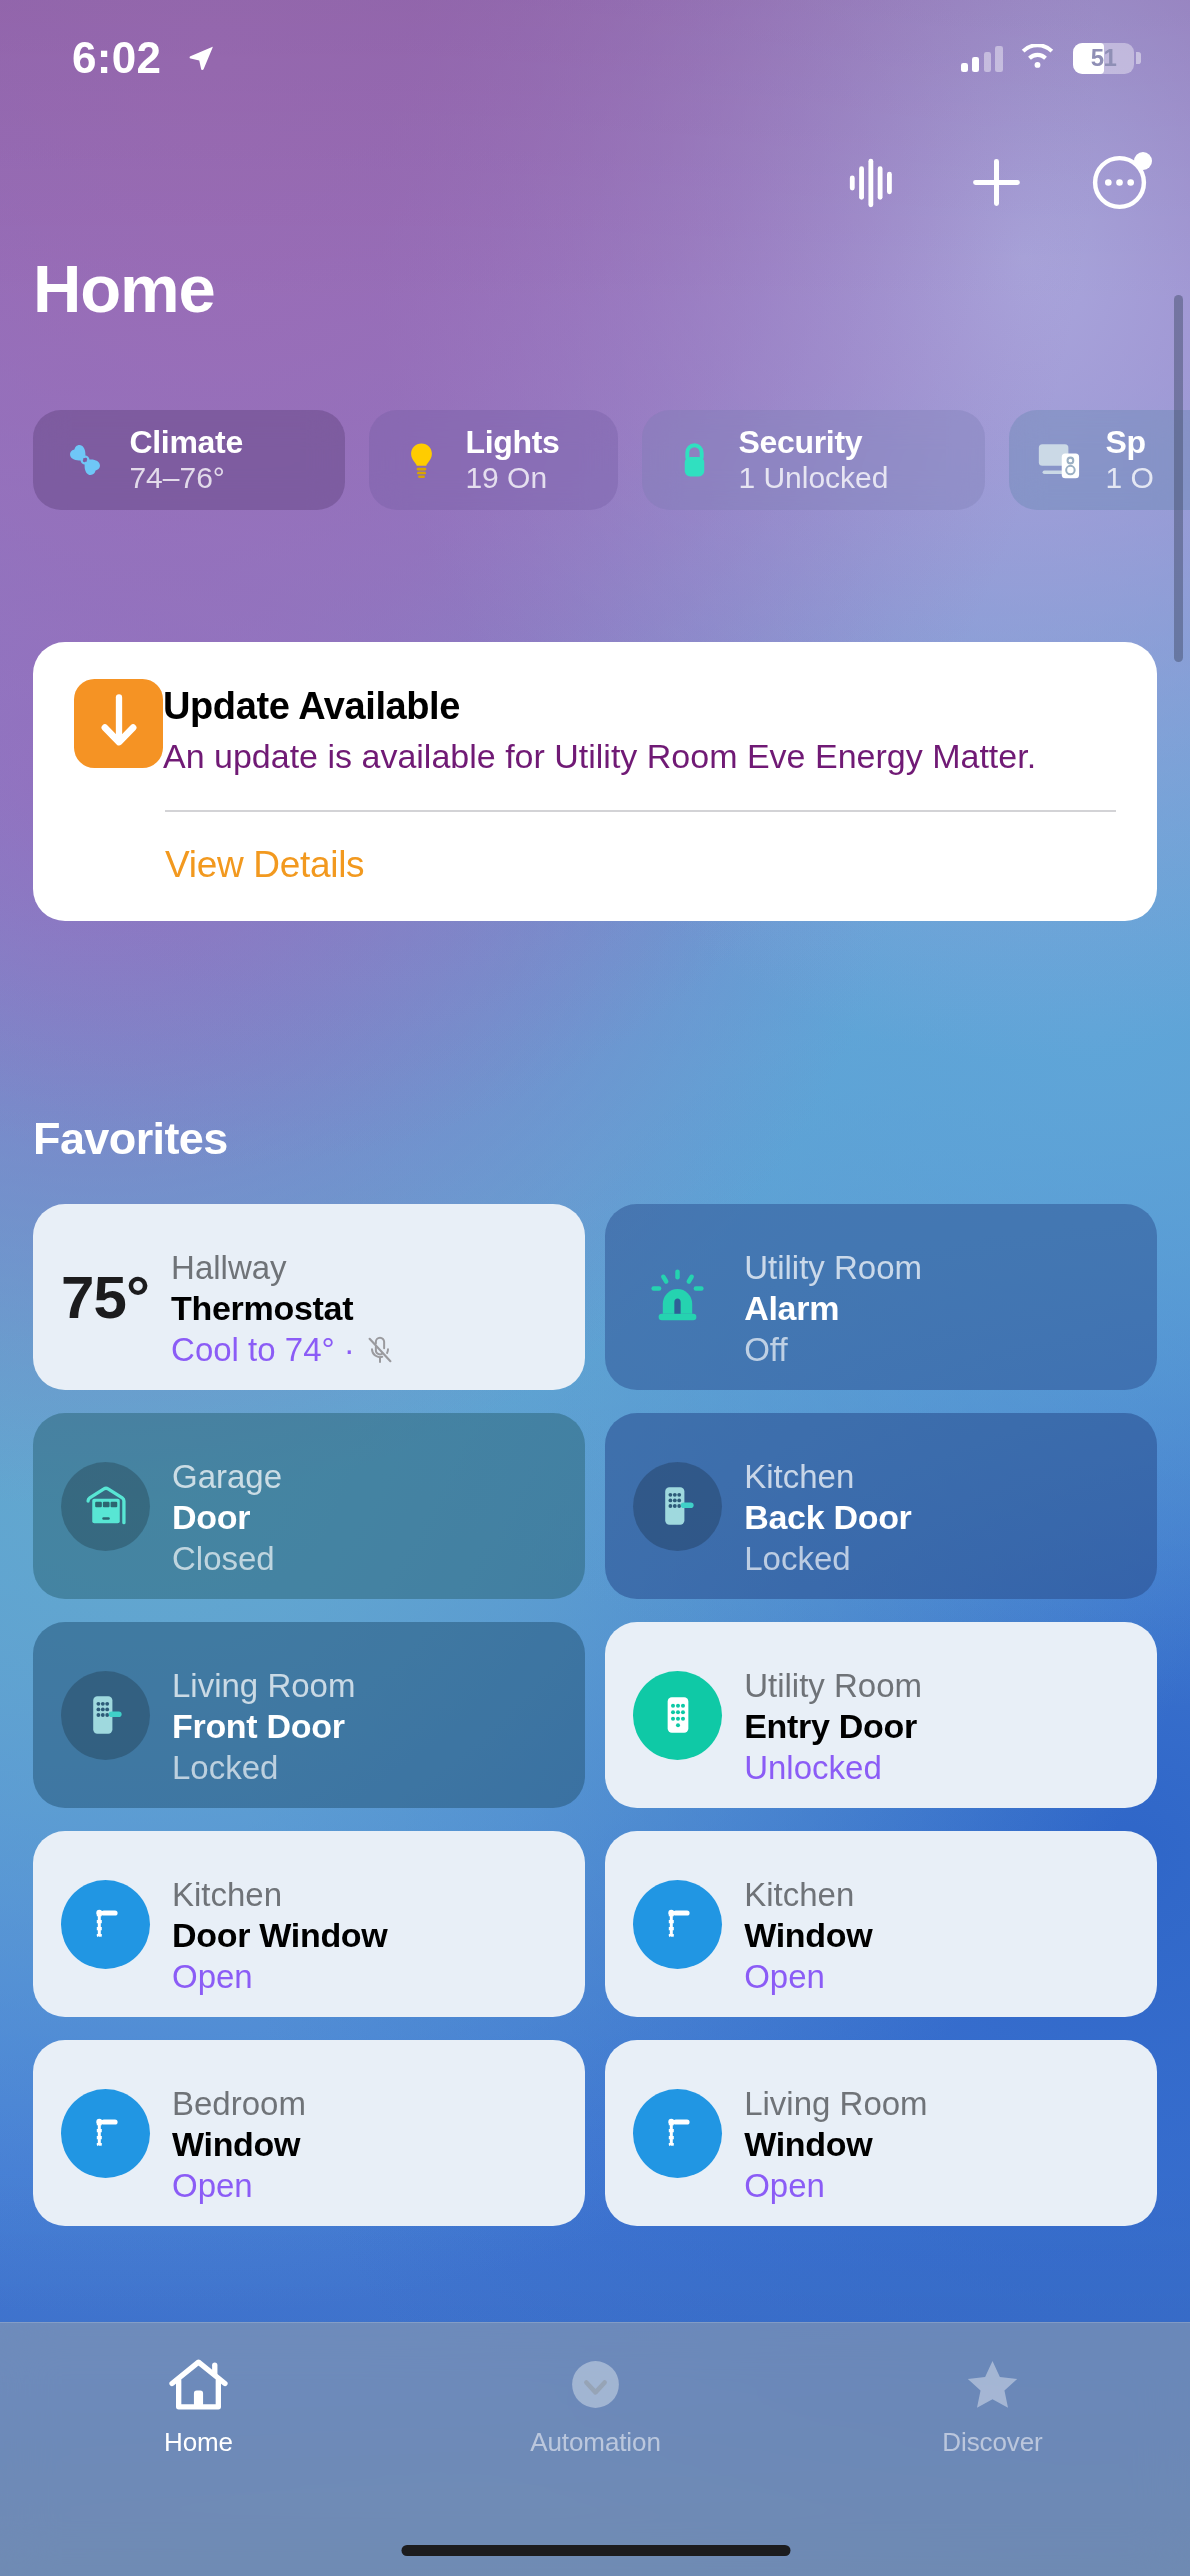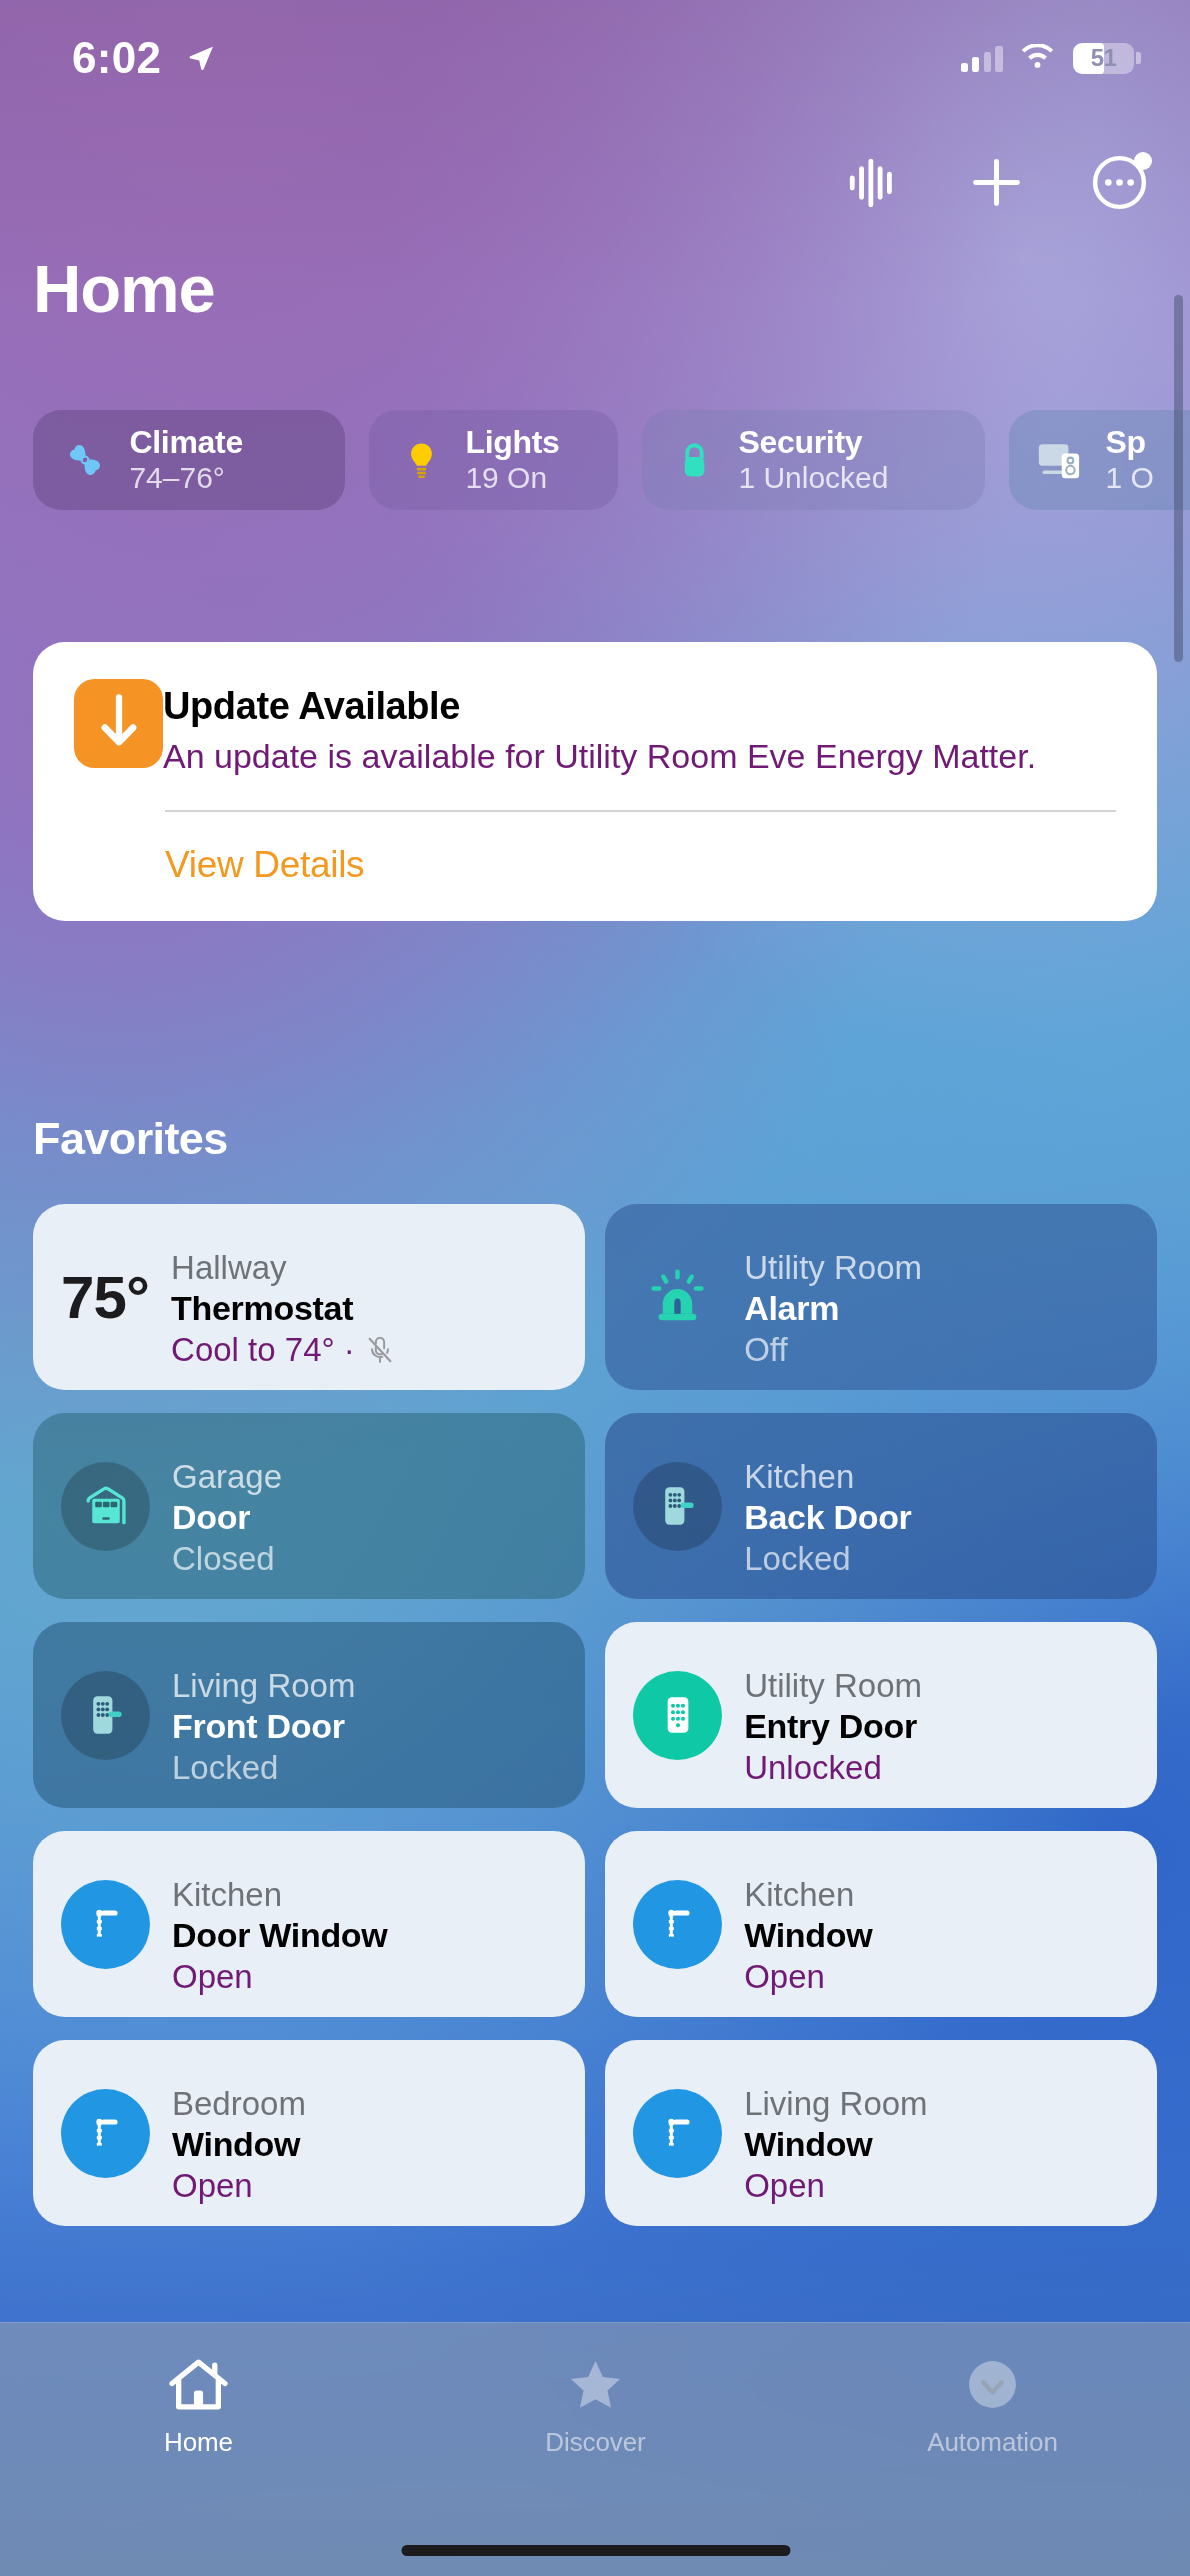--- a/index.html
+++ b/index.html
@@ -149,21 +149,21 @@
   }
   .tile .ticon { width:89px; height:89px; flex:0 0 auto; display:flex; align-items:center; justify-content:center; border-radius:50%; }
   .tile .tbody { display:flex; flex-direction:column; justify-content:center; min-width:0; }
   .tile .troom { font-size:33px; font-weight:400; line-height:1.22; white-space:nowrap;margin-top:24px; }
   .tile .tname { font-size:34px; font-weight:700; line-height:1.22; letter-spacing:-0.3px; white-space:nowrap; }
   .tile .tstate { font-size:33px; font-weight:400; line-height:1.22; white-space:nowrap; display:flex; align-items:center; gap:9.3px; }
   
   .tile.light { background:#e8eff7; }
   .tile.light .troom { color:#6f7378; }
   .tile.light .tname { color:#000; }
-  .tile.light .tstate { color:#701a75; }
+  .tile.light .tstate { color:#8b5cf6; }
   
   .tile.dark .troom { color:rgba(255,255,255,.72); }
   .tile.dark .tname { color:#fff; }
   .tile.dark .tstate { color:rgba(255,255,255,.66); }
   .tile.d-alarm { background:rgba(48,86,150,.55); }
   .tile.d-garage{ background:rgba(46,104,124,.55); }
   .tile.d-back  { background:rgba(44,82,146,.60); }
   .tile.d-front { background:rgba(42,92,128,.58); }
   .ic-circle-dark { background:rgba(0,0,0,.20); }
   .tile .temp { font-size:60px; font-weight:700; color:#1c1c1e; letter-spacing:-0.9px; flex:0 0 auto; }
@@ -542,32 +542,32 @@
           <path d="M2.6 11.6 13 3.2l10.4 8.4" fill="none" stroke="#fff" stroke-width="2.1" stroke-linecap="round" stroke-linejoin="round"></path>
           <path d="M5.2 10.4v10.4h15.6V10.4" fill="none" stroke="#fff" stroke-width="2.1" stroke-linecap="round" stroke-linejoin="round"></path>
           <rect x="11.2" y="14.4" width="3.6" height="6.4" rx="1.1" fill="#fff"></rect>
           <path d="M19.4 4.4v3.4" stroke="#fff" stroke-width="2.1" stroke-linecap="round"></path>
         </svg>
       </span>
       <span class="tlabel">Home</span>
     </div>
     <div class="tab inactive">
       <span class="tabicon">
-        <svg width="63" height="61" viewBox="0 0 24 24">
-          <path d="M12 2.8 14.9 9l6.8.8-5 4.6 1.4 6.7L12 17.8l-6.1 3.3 1.4-6.7-5-4.6L9.1 9z" fill="rgba(235,240,246,0.45)"></path>
-        </svg>
-      </span>
-      <span class="tlabel">Discover</span>
-    </div>
-    <div class="tab inactive">
-      <span class="tabicon">
         <svg width="61" height="61" viewBox="0 0 24 24">
           <circle cx="12" cy="12" r="9.2" fill="rgba(235,240,246,0.42)"></circle>
           <path d="M8.4 11.2 12 15.1l3.6-3.9" fill="none" stroke="rgba(150,162,178,0.9)" stroke-width="1.8" stroke-linecap="round" stroke-linejoin="round"></path>
         </svg>
       </span>
       <span class="tlabel">Automation</span>
     </div>
+    <div class="tab inactive">
+      <span class="tabicon">
+        <svg width="63" height="61" viewBox="0 0 24 24">
+          <path d="M12 2.8 14.9 9l6.8.8-5 4.6 1.4 6.7L12 17.8l-6.1 3.3 1.4-6.7-5-4.6L9.1 9z" fill="rgba(235,240,246,0.45)"></path>
+        </svg>
+      </span>
+      <span class="tlabel">Discover</span>
+    </div>
   </div>
 
   <div class="homeindicator"></div>
 </div>
 
 
 </body></html>

